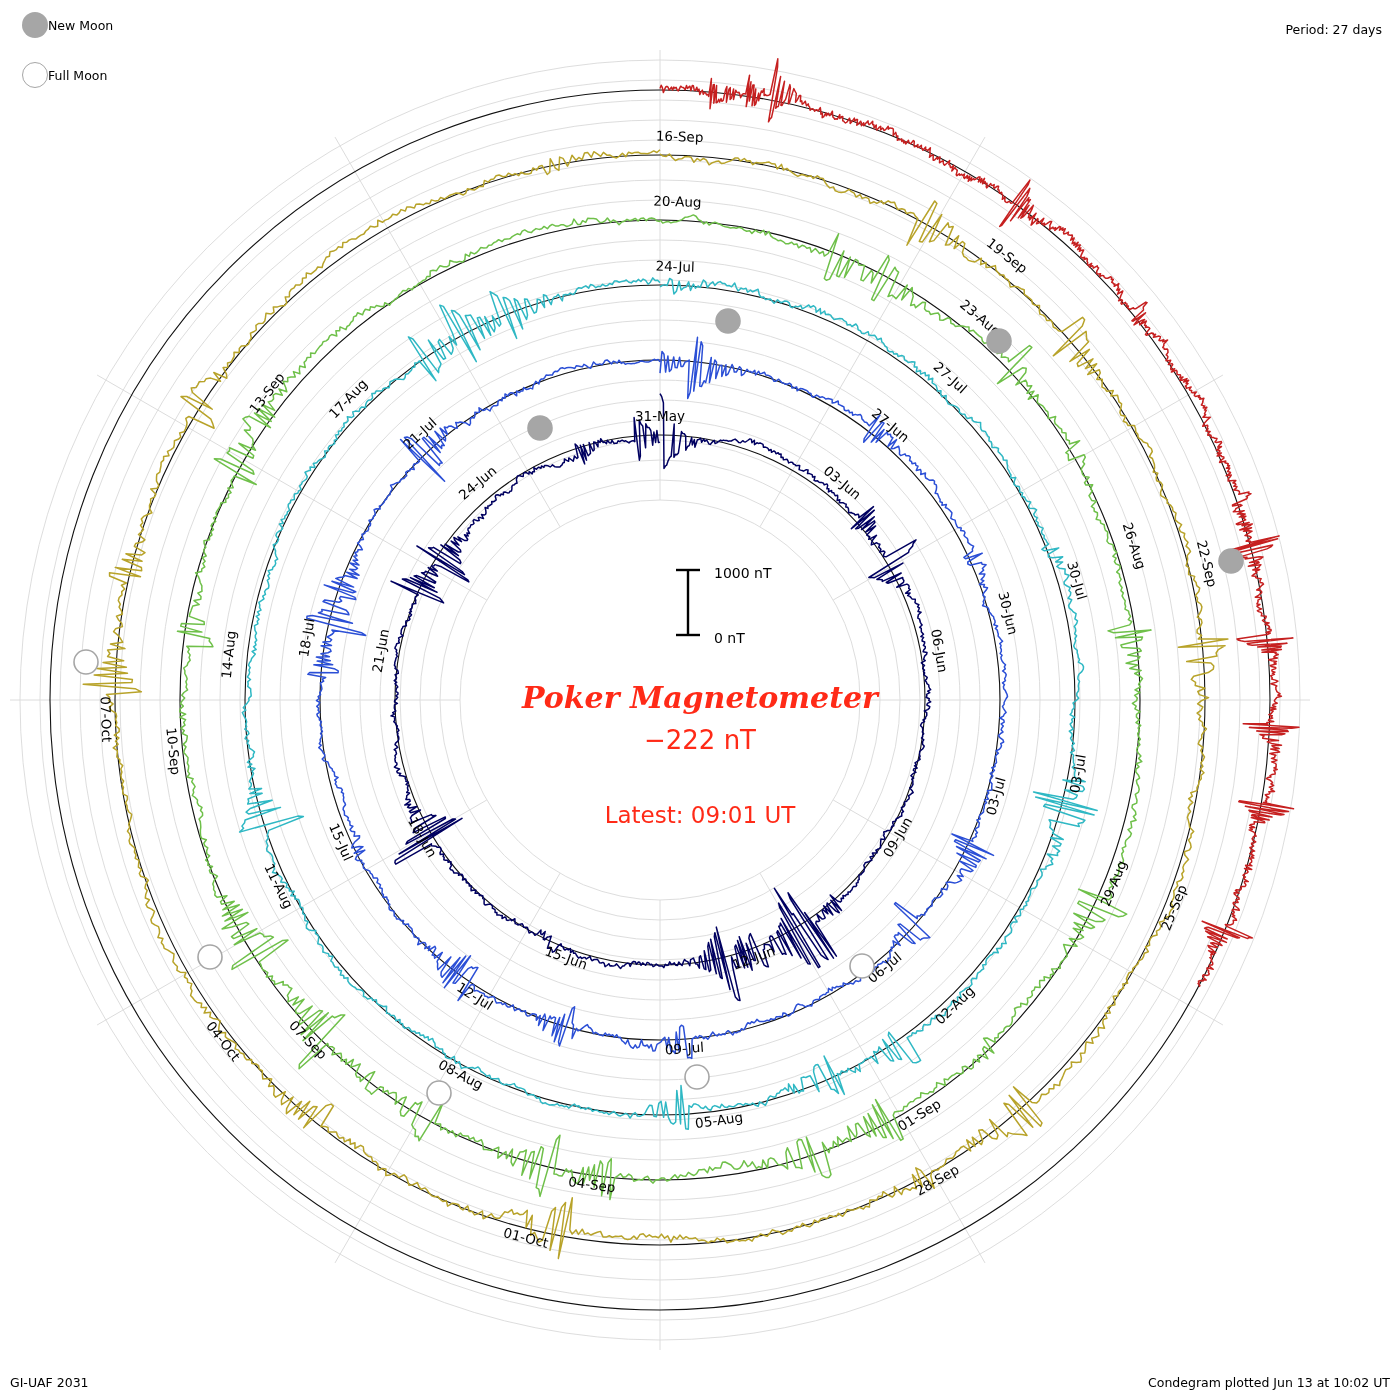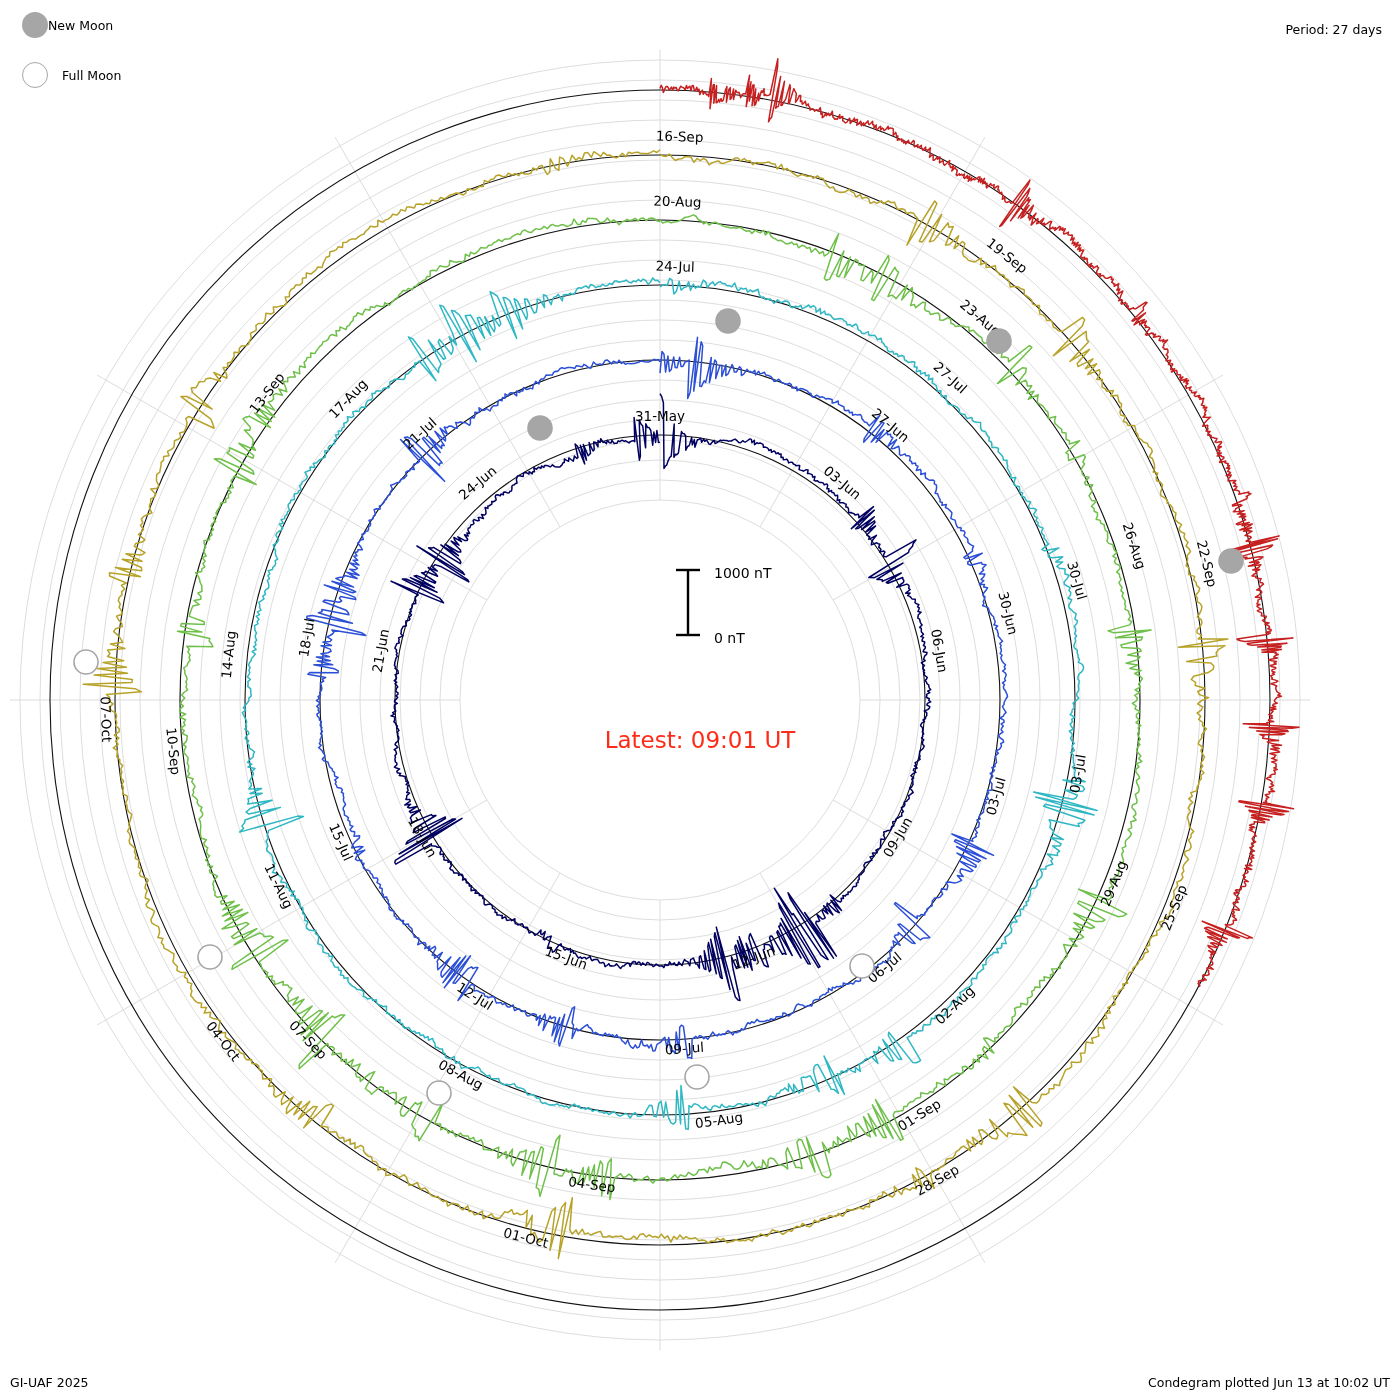--- a/index.html
+++ b/index.html
@@ -1,20 +1,20 @@
 <!DOCTYPE html>
 <html><head>
 <meta charset="utf-8">
 <style>
   html,body{margin:0;padding:0;background:#ffffff;}
   body{width:1400px;height:1400px;position:relative;overflow:hidden;
        font-family:"DejaVu Sans",sans-serif;color:#000;}
   .tiny{font-size:12.5px;}
   #legend-newmoon{position:absolute;left:22px;top:12px;display:flex;align-items:center;gap:0;}
-  #legend-fullmoon{position:absolute;left:22px;top:62px;display:flex;align-items:center;gap:14px;}
+  #legend-fullmoon{position:absolute;left:22px;top:62px;display:flex;align-items:center;}
   .moon-new{width:26px;height:26px;border-radius:50%;background:#a6a6a6;display:block;}
   .moon-full{width:26px;height:26px;border-radius:50%;background:#ffffff;border:1.6px solid #a6a6a6;display:block;box-sizing:border-box;}
   #period-label{position:absolute;right:18px;top:22px;font-size:12.5px;}
   #footer-left{position:absolute;left:10px;bottom:10px;font-size:12.5px;}
   #footer-right{position:absolute;right:10px;bottom:10px;font-size:12.5px;}
   #plot{position:absolute;left:0;top:0;width:1400px;height:1400px;}
   #center-block{position:absolute;left:400px;top:680px;width:600px;text-align:center;color:#ff2a17;pointer-events:none;}
   #center-block .t1{font-family:"DejaVu Serif",serif;font-style:italic;font-weight:bold;font-size:30px;line-height:1.18;}
   #center-block .t2{font-family:"DejaVu Sans",sans-serif;font-size:26px;margin-top:10px;}
   #center-block .t3{font-family:"DejaVu Sans",sans-serif;font-size:23px;line-height:1.25;margin-top:46px;}
@@ -152,17 +152,19 @@
   <g id="scale-layer">
     <line x1="688" y1="570" x2="688" y2="635" stroke="#000" stroke-width="2.4"></line>
     <line x1="676" y1="570" x2="700" y2="570" stroke="#000" stroke-width="2.4"></line>
     <line x1="676" y1="635" x2="700" y2="635" stroke="#000" stroke-width="2.4"></line>
     <text class="scale-txt" x="714" y="578">1000 nT</text>
     <text class="scale-txt" x="714" y="643">0 nT</text>
   </g>
 </svg>
 
 <div id="center-block">
+  <div class="t1">Poker Magnetometer</div>
+  <div class="t2">−222 nT</div>
   <div class="t3">Latest: 09:01 UT</div>
 </div>
 
-<div id="footer-left">GI-UAF 2025</div>
+<div id="footer-left">GI-UAF 2031</div>
 <div id="footer-right">Condegram plotted Jun 13 at 10:02 UT</div>
 
 </body></html>

